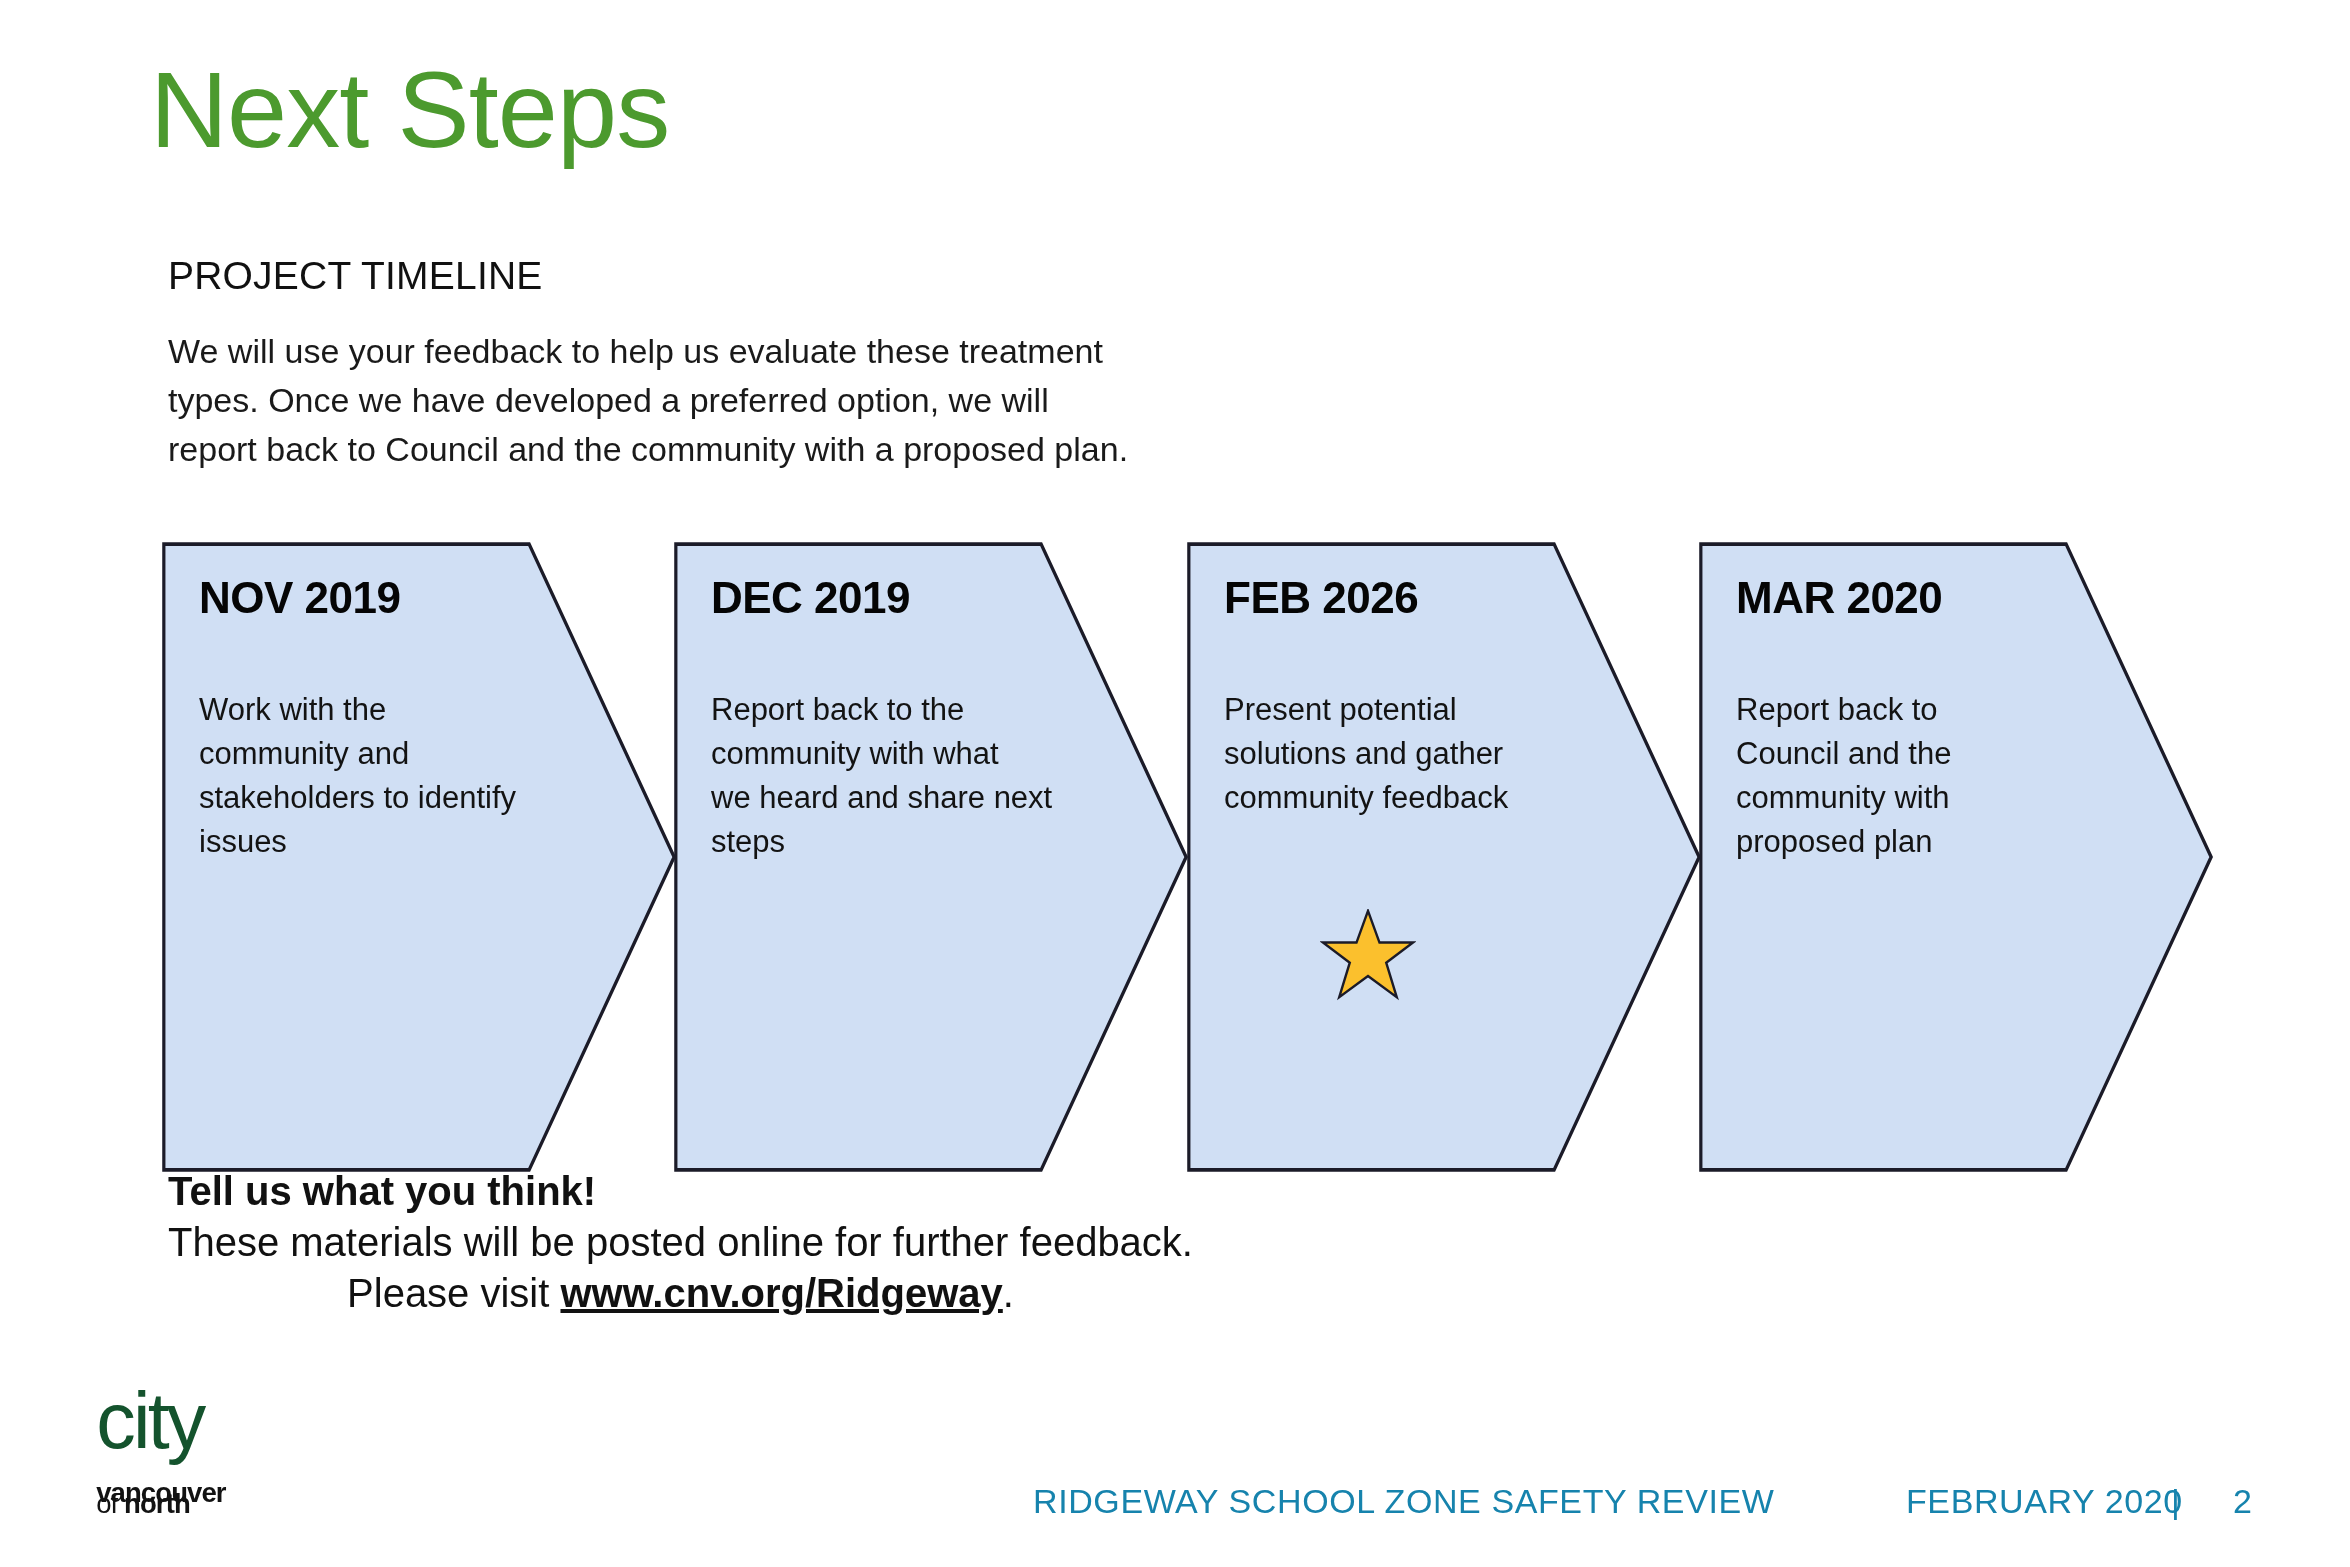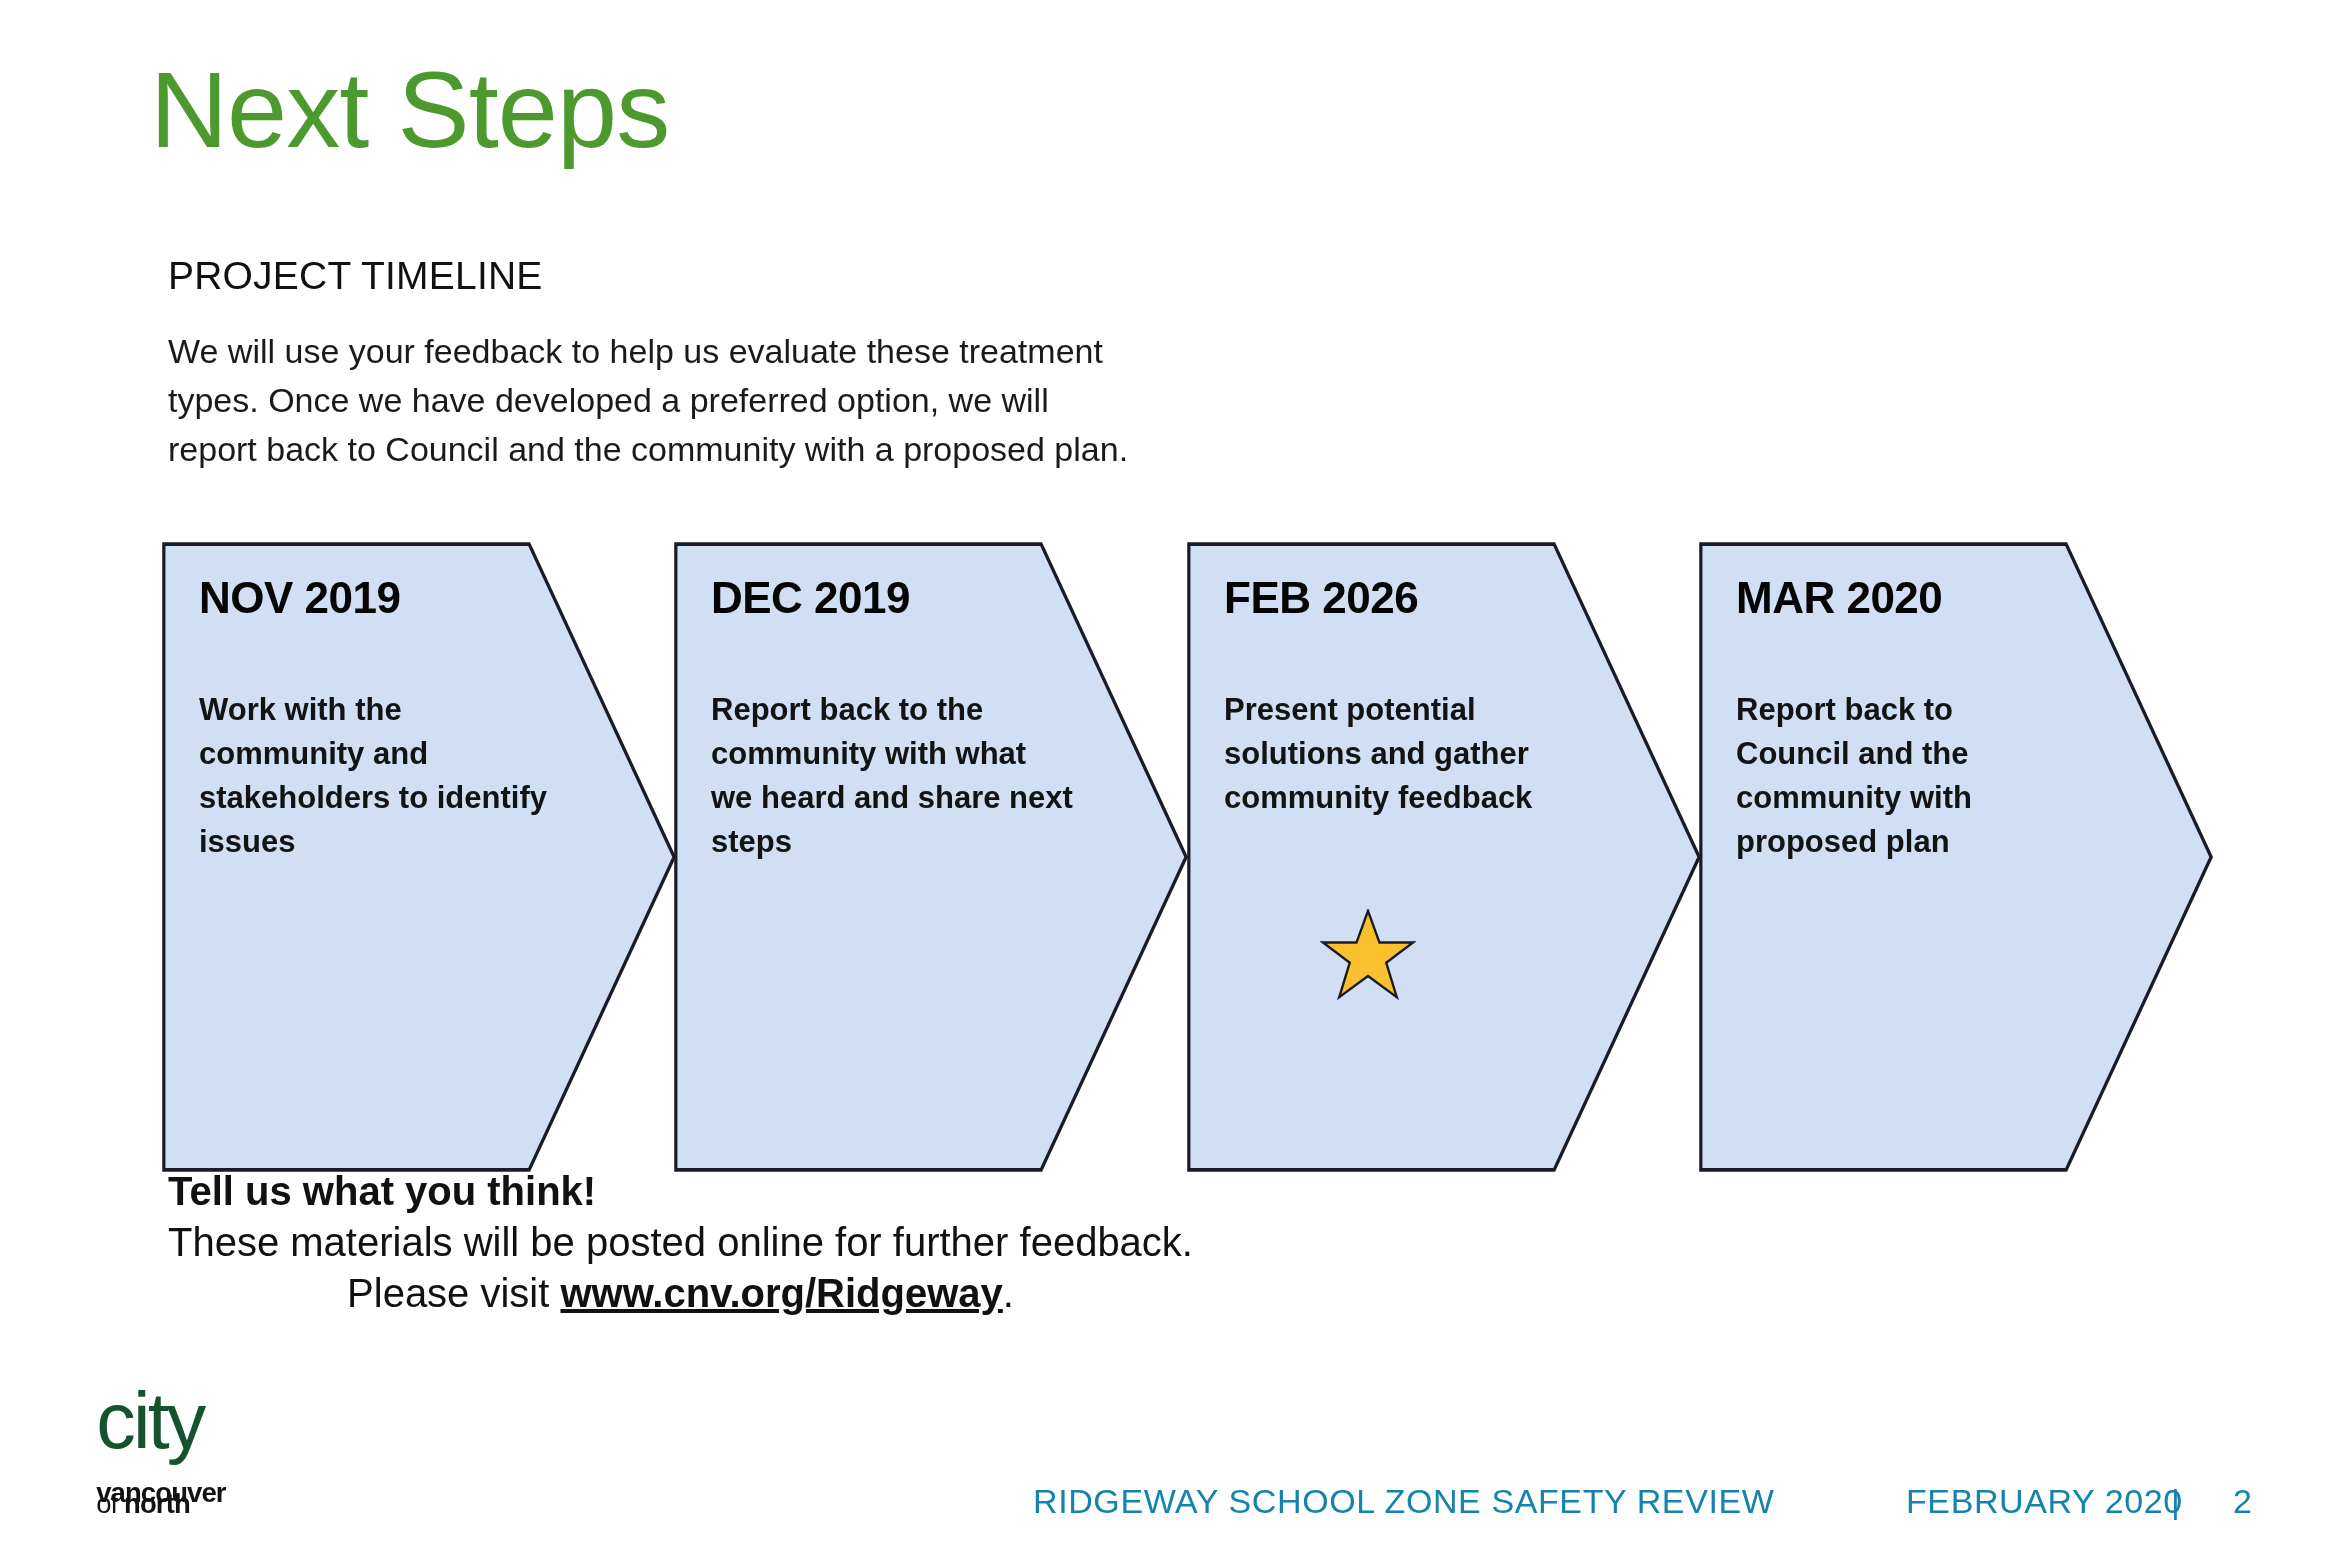--- a/index.html
+++ b/index.html
@@ -99,21 +99,21 @@
     color: #050505;
     letter-spacing: -0.5px;
     white-space: nowrap;
     margin: 0;
   }
   .chev-desc {
     margin-top: 65px;
     font-family: "Liberation Sans", sans-serif;
     font-size: 31px;
     line-height: 44px;
-    font-weight: 700;
+    font-weight: 400;
     color: #131313;
   }
   .chev-desc .ln { display: block; white-space: nowrap; }
 
   .star-wrap {
     position: absolute;
     left: 133px;
     top: 367px;
     width: 96px;
     height: 92px;

